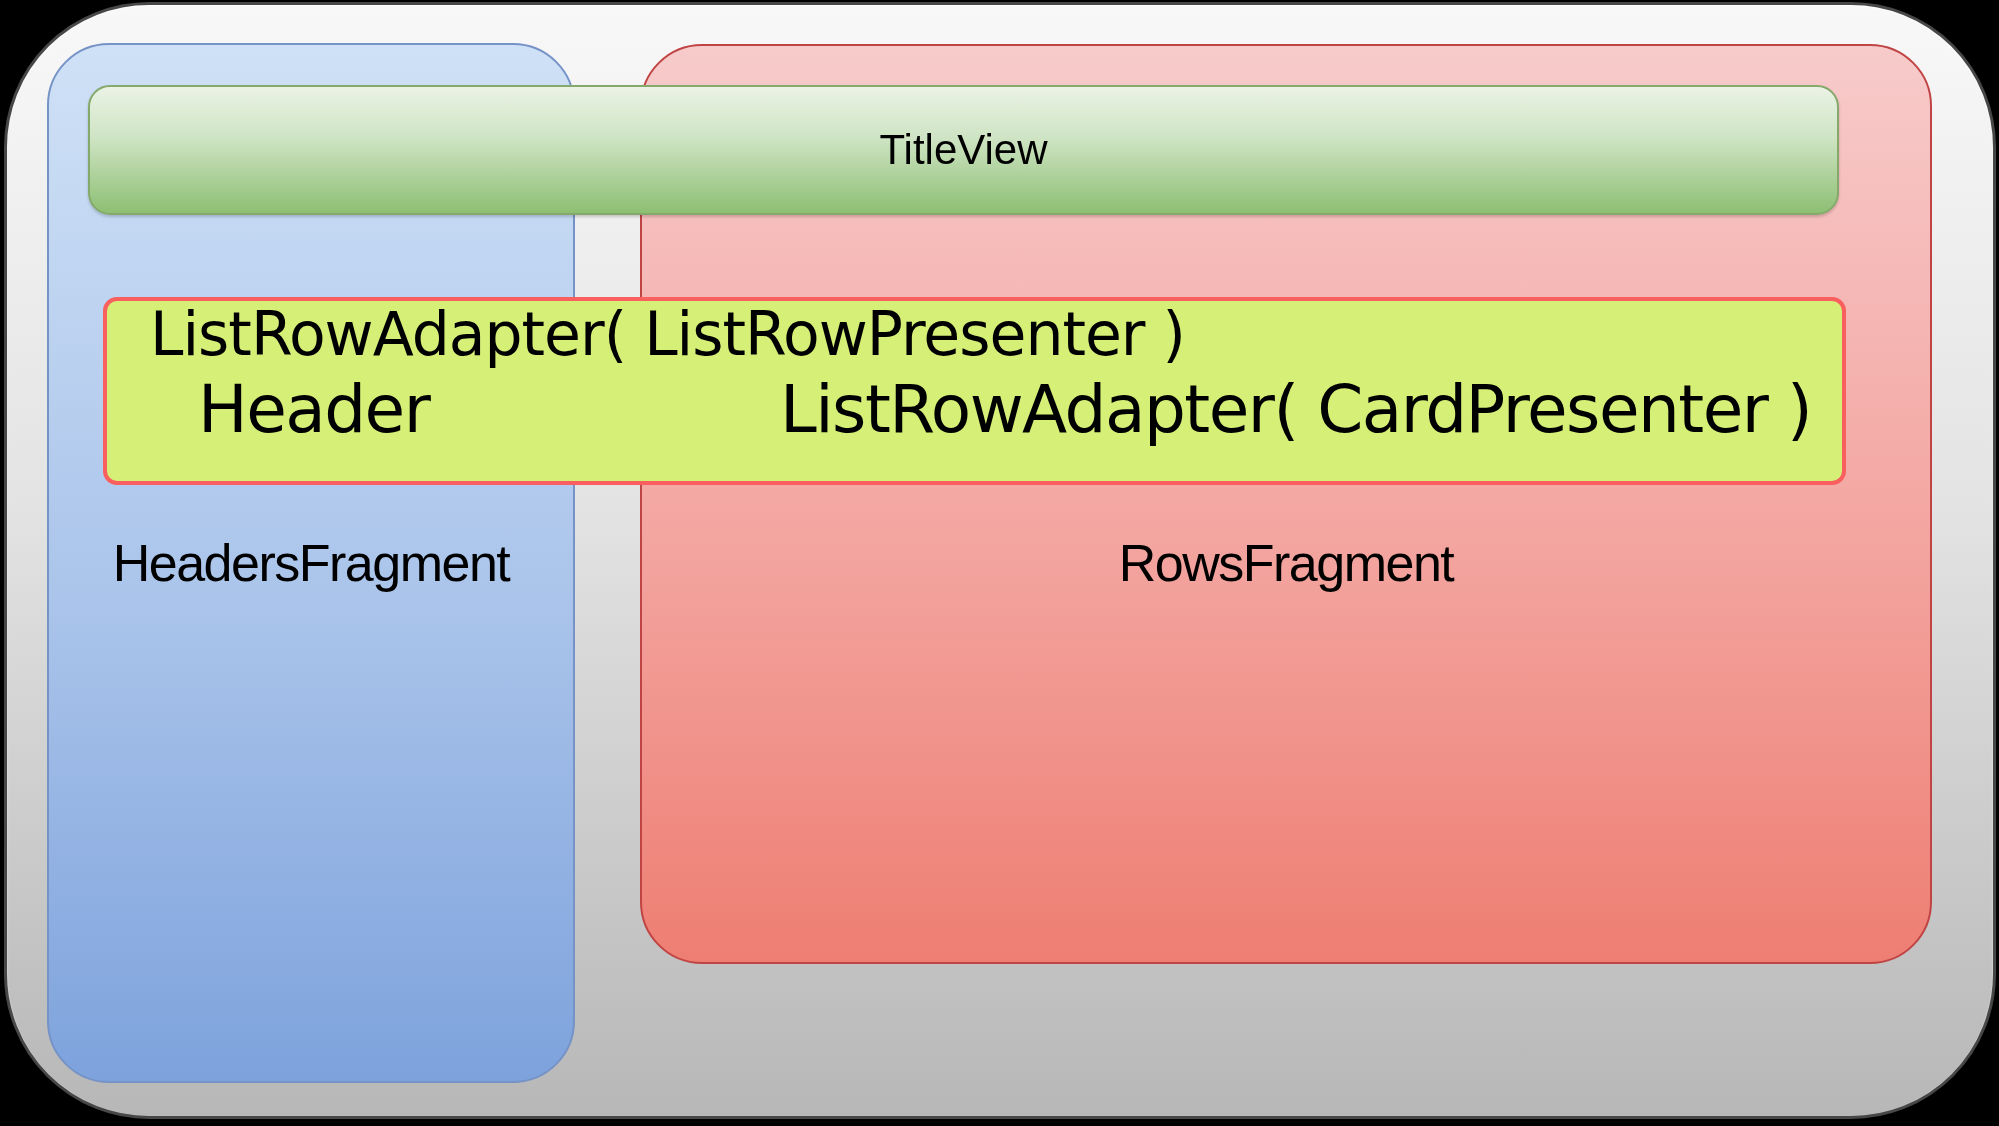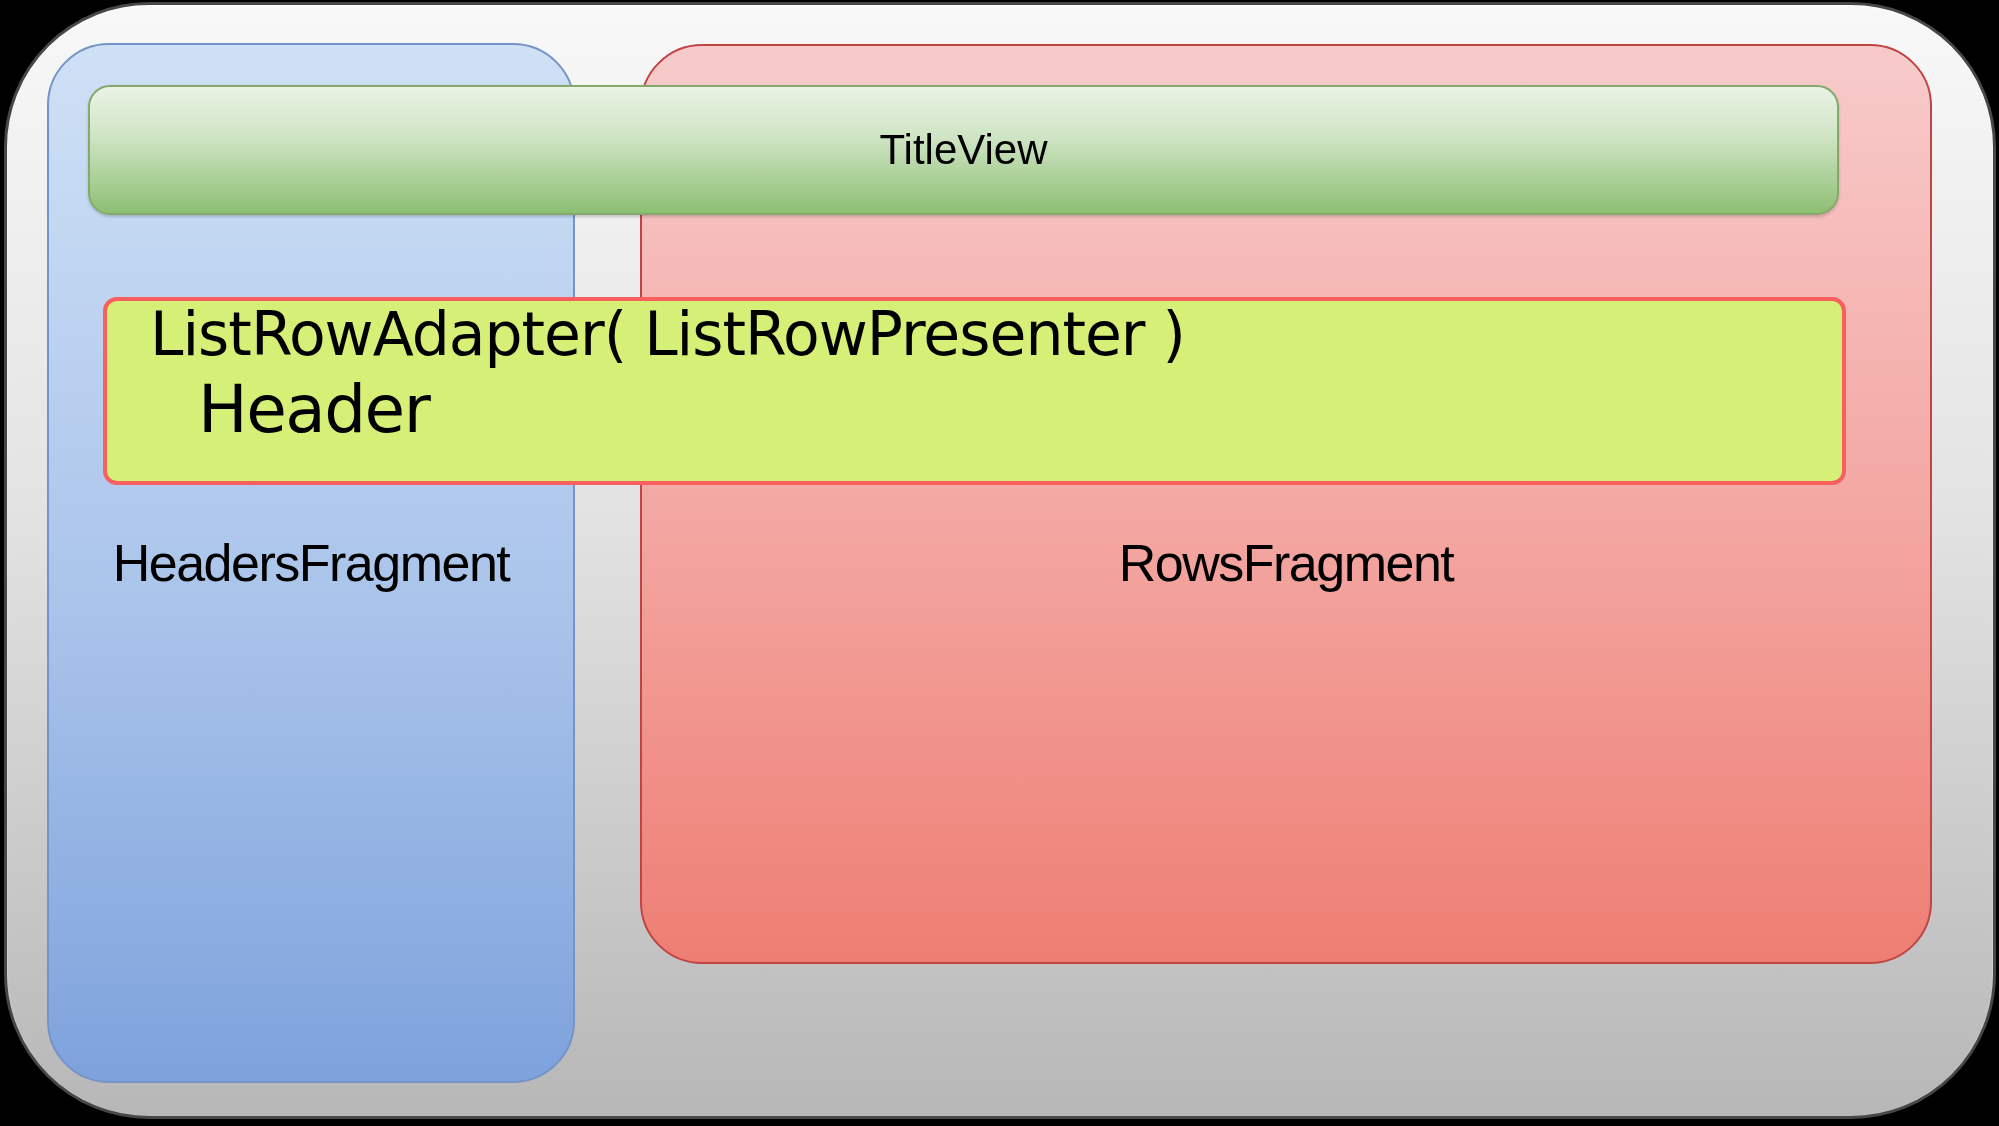--- a/index.html
+++ b/index.html
@@ -124,17 +124,18 @@
   <div class="rows-box">
     <div class="fragment-label">RowsFragment</div>
   </div>
 
   <div class="title-bar">
     <div class="label">TitleView</div>
   </div>
 
   <div class="row-bar">
     <div class="rowbar-text header-label">Header</div>
+    <div class="rowbar-text adapter-label">ListRowAdapter( CardPresenter )</div>
   </div>
 
   <div class="overlay-adapter-label">ListRowAdapter( ListRowPresenter )</div>
 
 </div>
 
 </body></html>

